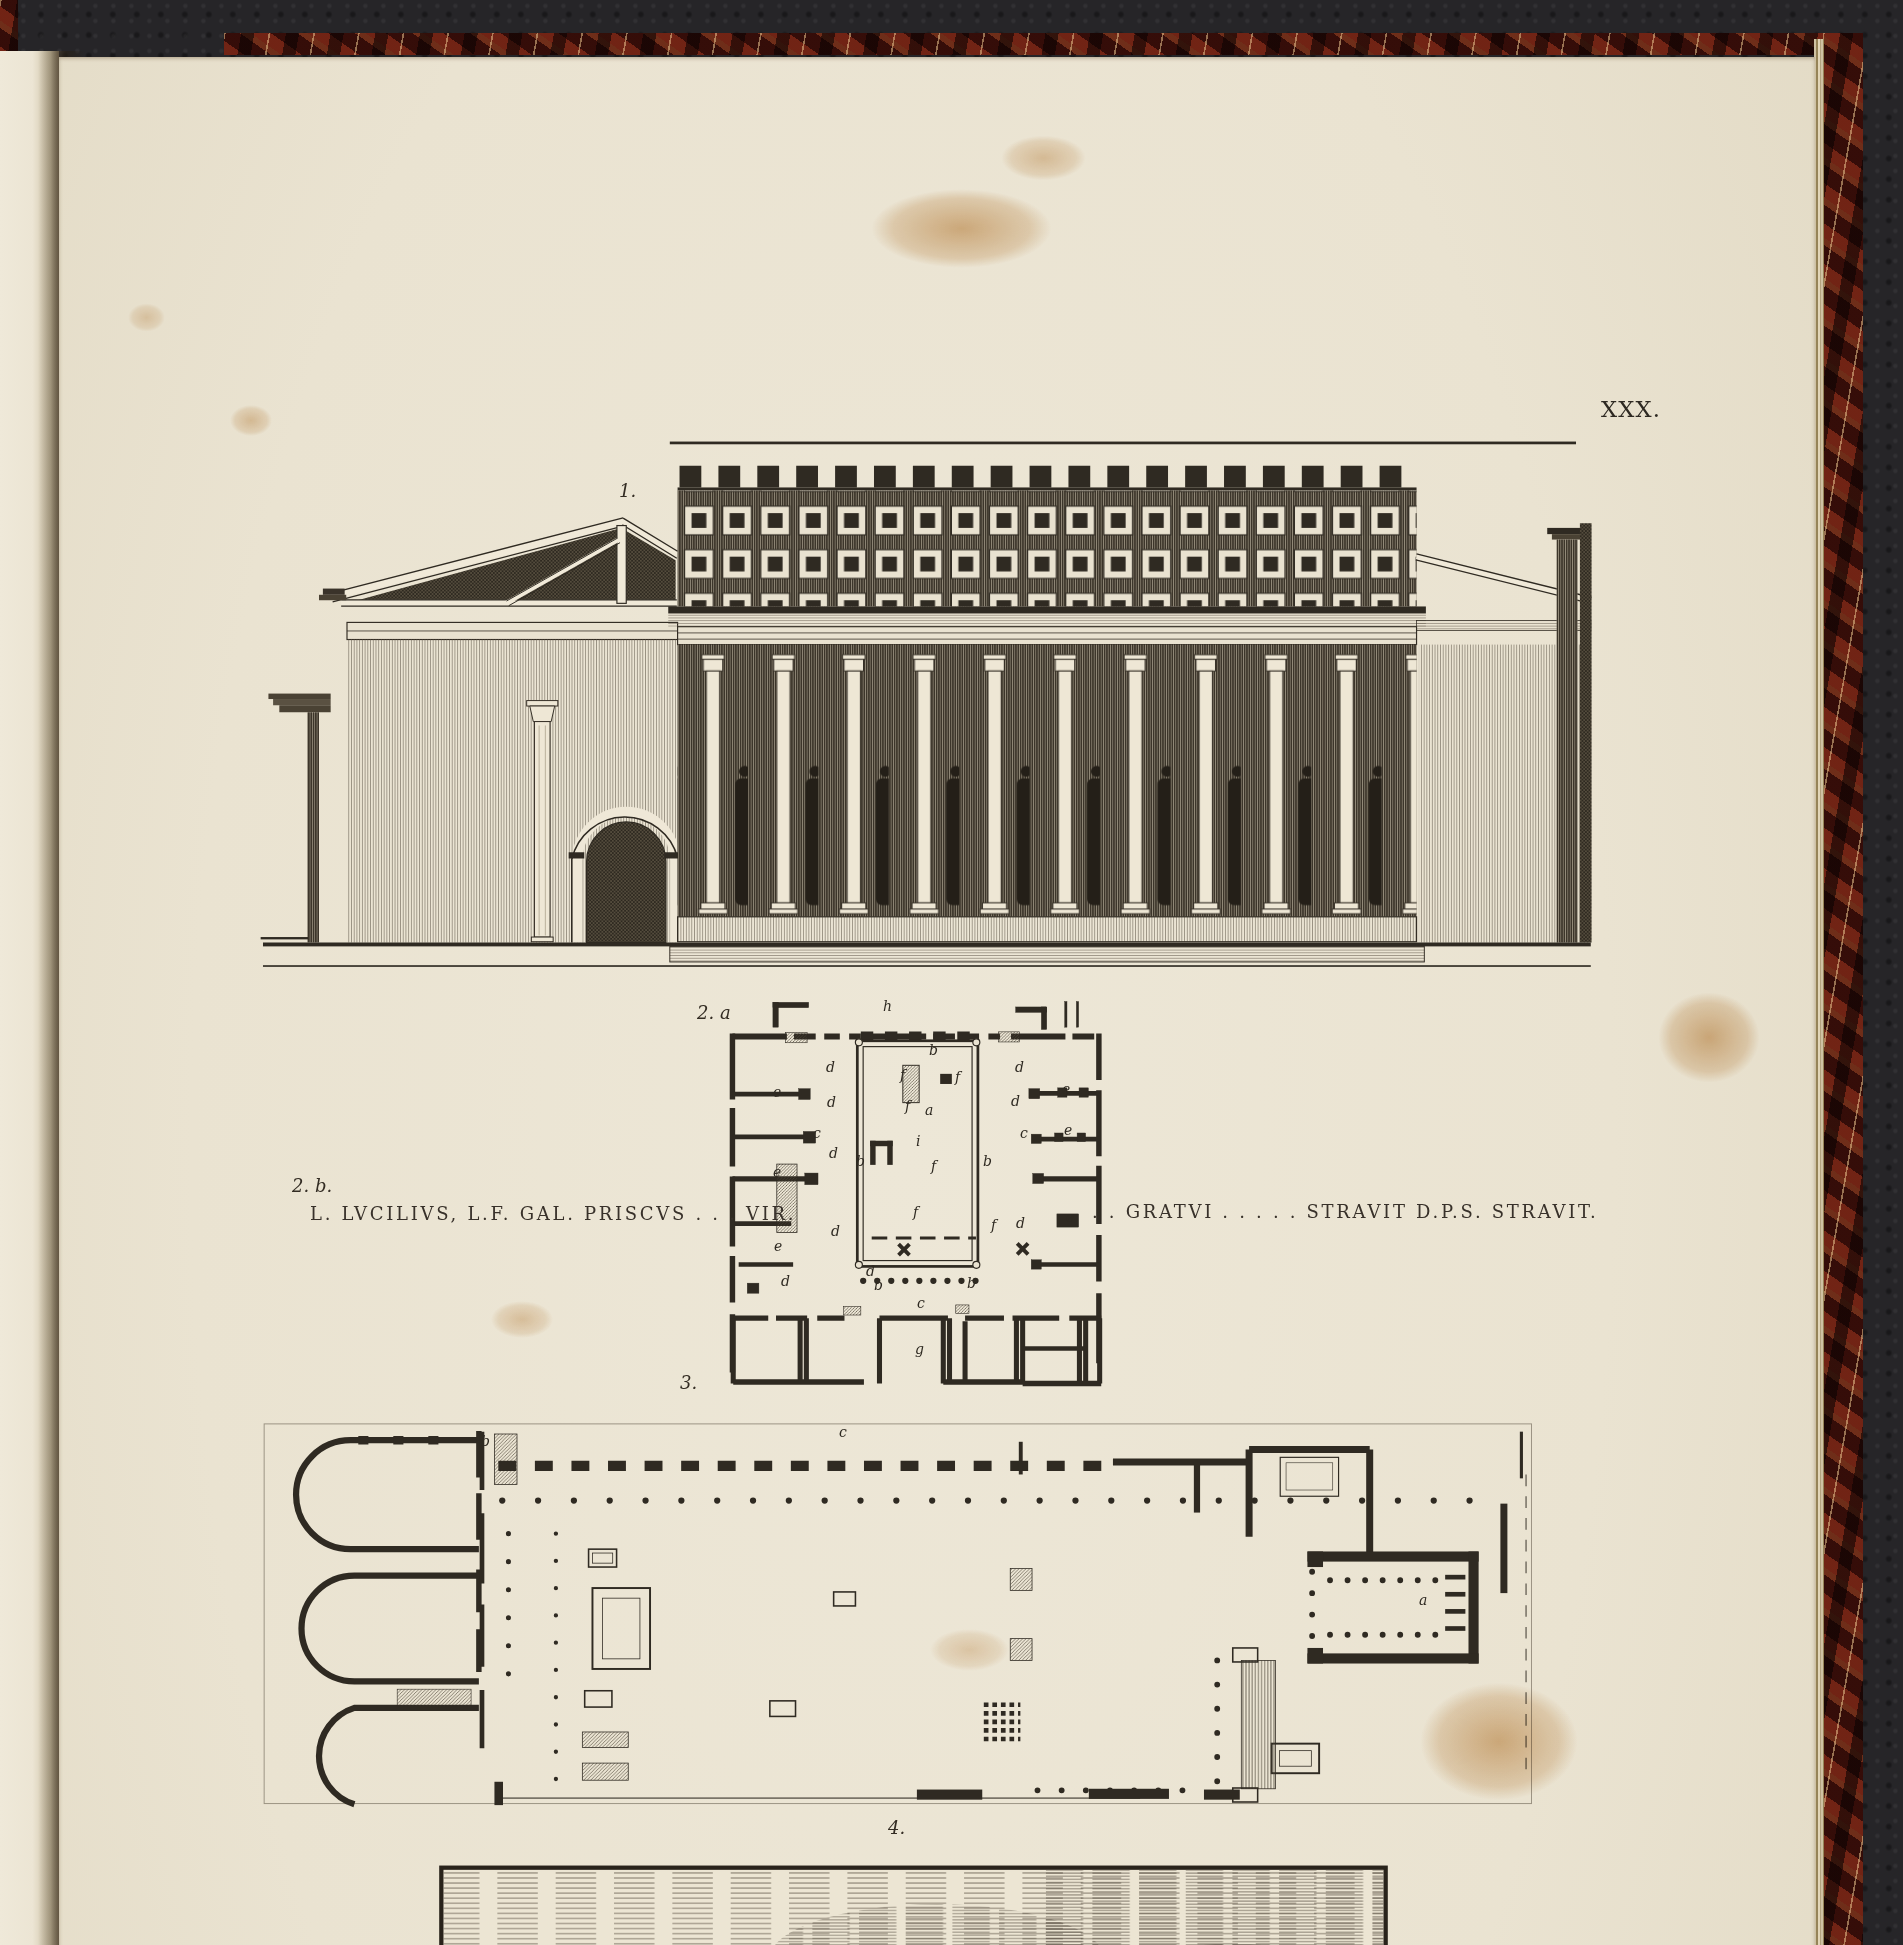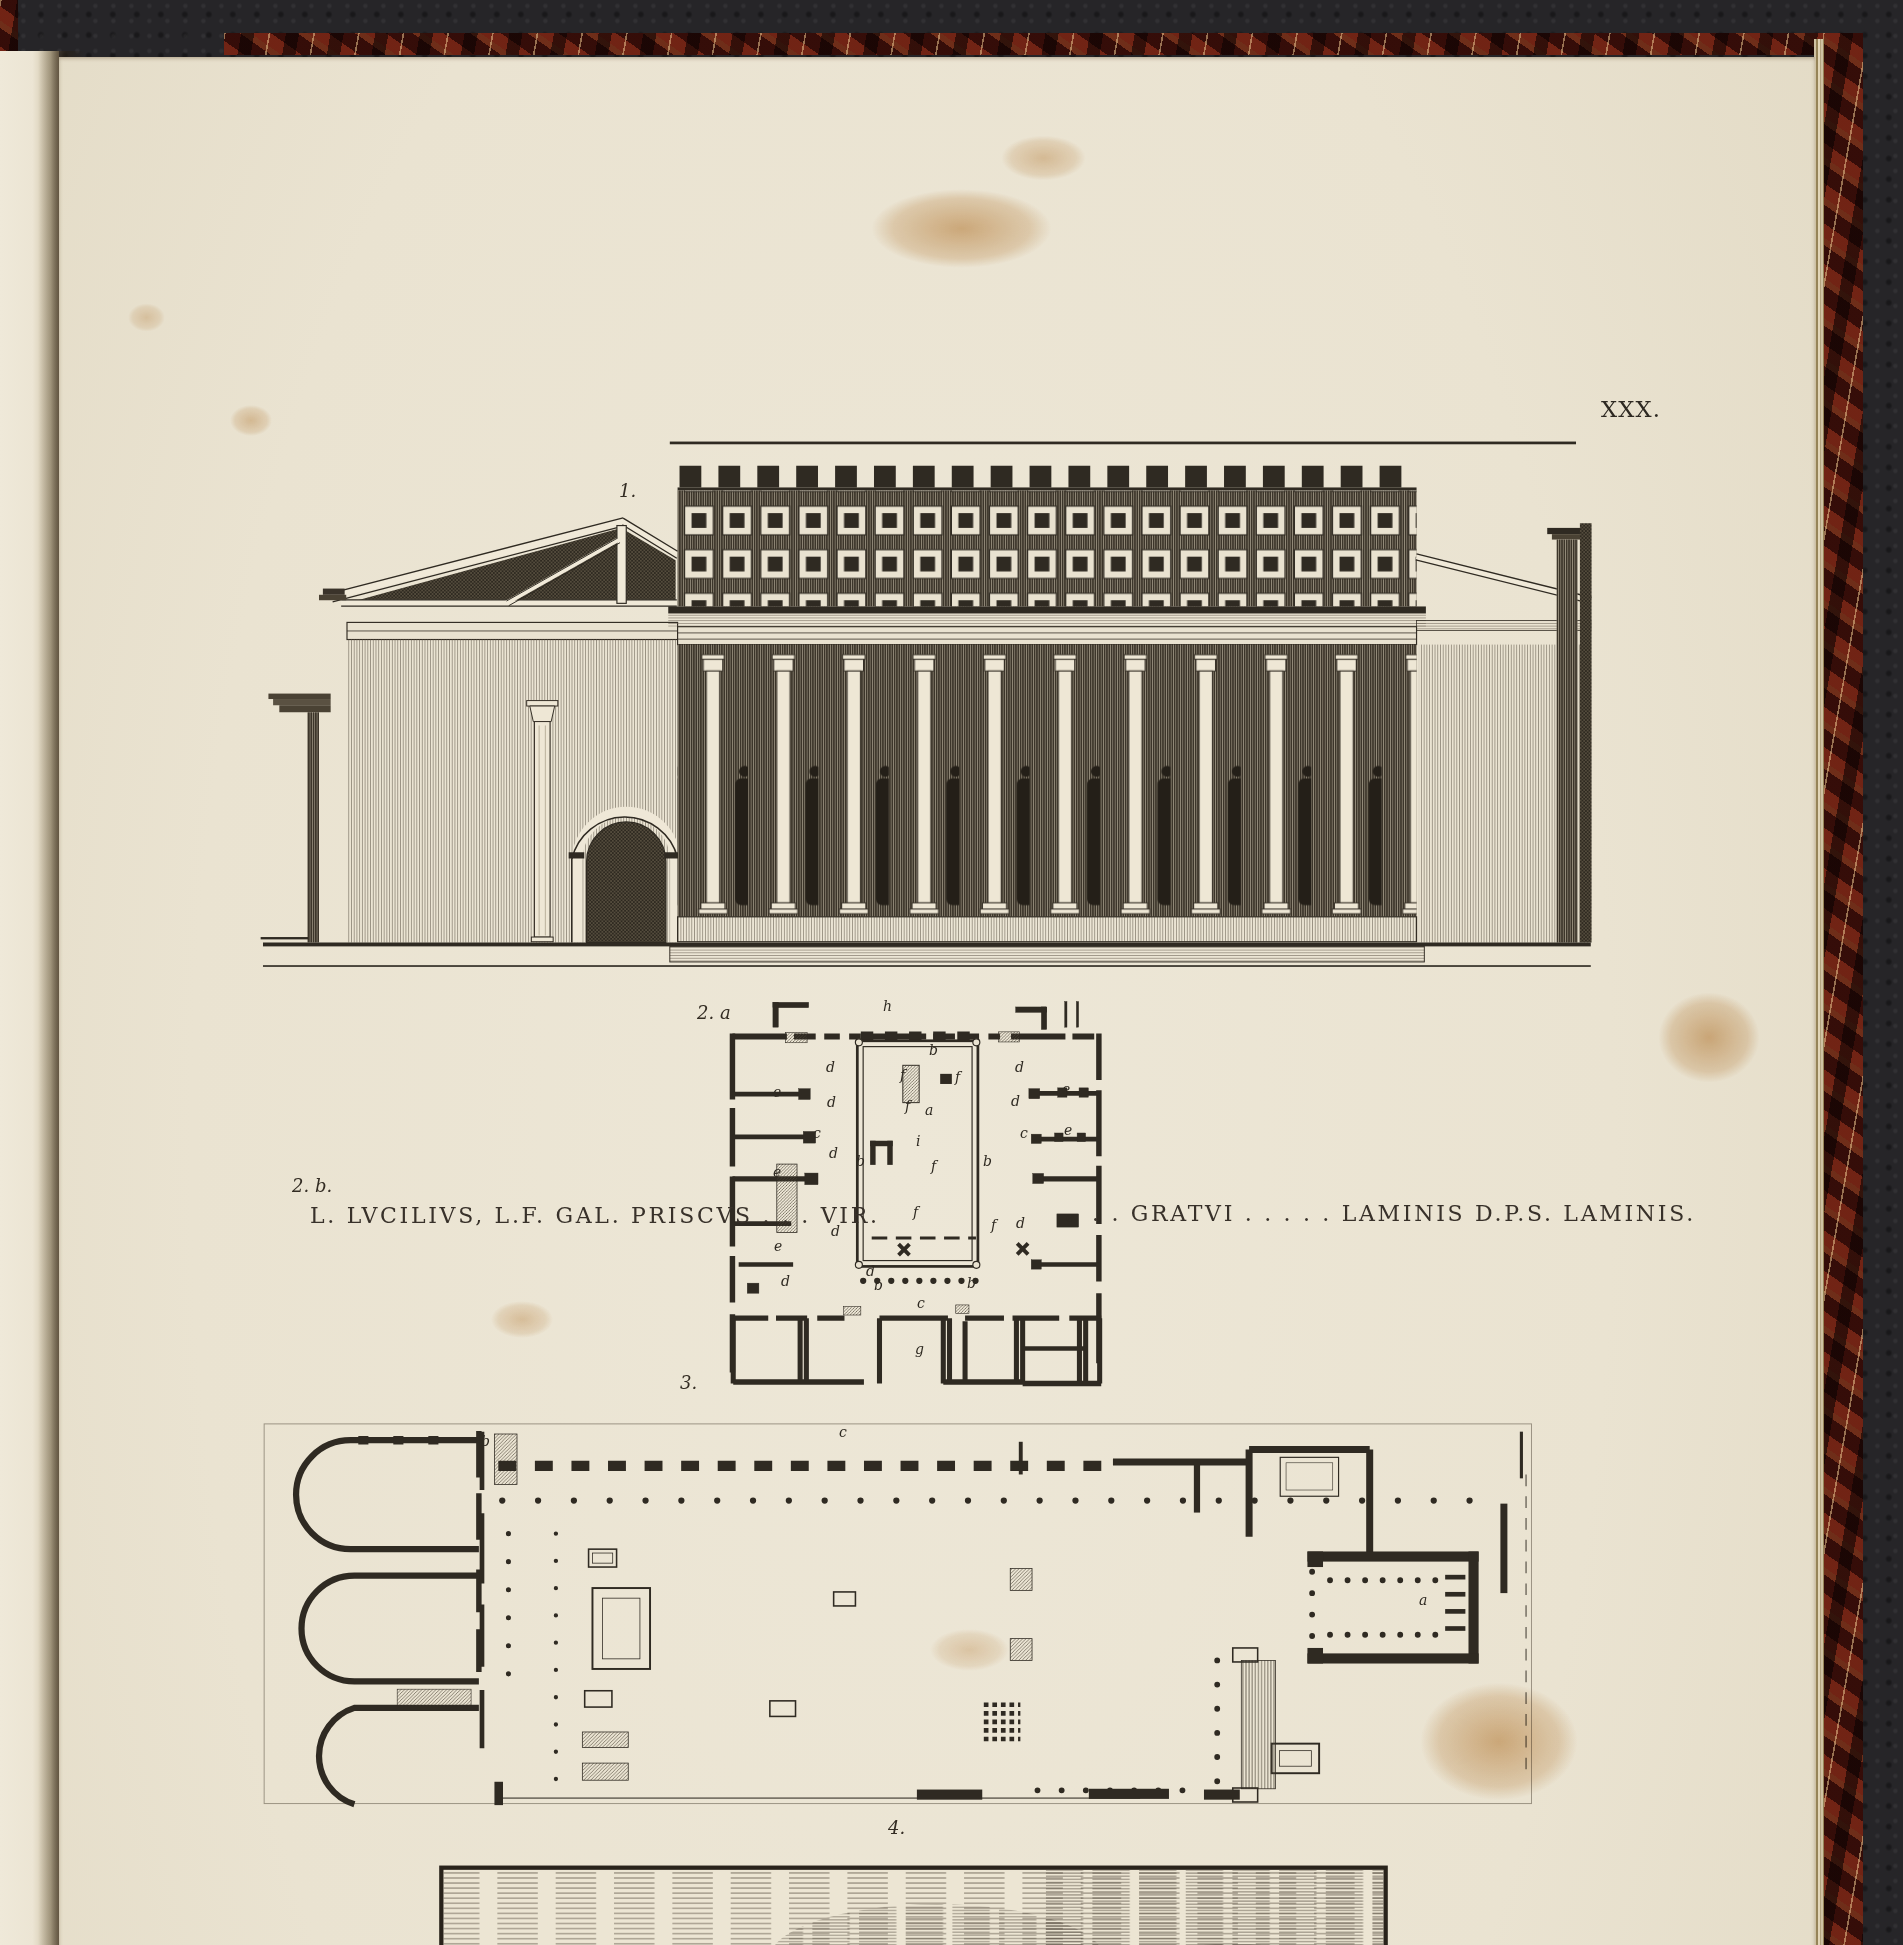--- a/index.html
+++ b/index.html
@@ -20,21 +20,21 @@
   .page-left{background:linear-gradient(90deg,#efe9d9 0%,#ece5d4 55%,#cdc1a4 86%,#8a7c63 100%);}
   .gutter{background:linear-gradient(90deg, rgba(70,58,42,0) 0%, rgba(66,54,38,.55) 45%, rgba(40,32,22,.65) 60%, rgba(70,58,42,0) 100%);}
   
   .page{background:radial-gradient(ellipse at 48% 38%, #ede7d7 0%, #eae3d1 55%, #e3dbc6 85%, #dcd3bc 100%);
         box-shadow:inset 0 1.6px 3.9px rgba(120,100,70,.45);}
   .page-edges{background:repeating-linear-gradient(90deg,#cfc2a3 0 1.9px,#968458 1.9px 3.5px,#e2d6b8 3.5px 5.8px,#b3a27e 5.8px 7px);}
   .stain{position:absolute;border-radius:50%;pointer-events:none;mix-blend-mode:multiply;
          background:radial-gradient(closest-side, rgba(193,132,58,.55), rgba(193,132,58,.25) 55%, rgba(193,132,58,0) 72%);}
   .plate-no{font-size:22.6px;letter-spacing:1.2px;color:#2e2922;font-weight:normal;}
   .figlabel{font-size:18px;color:#332c23;font-style:italic;}
-  .insc{font-size:22px;letter-spacing:2.7px;color:#38312a;white-space:nowrap;}
+  .insc{font-size:18px;letter-spacing:2.7px;color:#38312a;white-space:nowrap;}
   .pl{position:absolute;font-size:14px;font-style:italic;color:#2f2a22;line-height:1;}
   svg{display:block;}
   text{font-family:"DejaVu Serif", serif;}
 </style>
 </head>
 <body>
 
 <div class="abs leather" style="left:0;top:0;width:1904px;height:2935px;"></div>
 
 <div class="abs marble" style="left:224px;top:33px;width:1638px;height:22px;"></div>
@@ -261,21 +261,21 @@
     <span class="pl" style="left:54px;top:278px;">d</span>
     <span class="pl" style="left:139px;top:268px;">d</span>
     <span class="pl" style="left:147px;top:282px;">b</span>
     <span class="pl" style="left:240px;top:280px;">b</span>
     <span class="pl" style="left:190px;top:300px;">c</span>
     <span class="pl" style="left:188px;top:346px;">g</span>
   </div>
 
   <span class="abs figlabel" style="left:233px;top:1118px;">2. b.</span>
   <span class="abs insc" style="left:251px;top:1146px;">L. LVCILIVS, L.F. GAL. PRISCVS . . . VIR.</span>
-  <span class="abs insc" style="left:1033px;top:1144px;">. . GRATVI . . . . . LAMINIS D.P.S. LAMINIS.</span>
+  <span class="abs insc" style="left:1033px;top:1144px;">. . GRATVI . . . . . STRAVIT D.P.S. STRAVIT.</span>
 
   <span class="abs figlabel" style="left:621px;top:1315px;">3.</span>
   <div class="abs" style="left:202px;top:1363px;width:1276px;height:389px;">
     <svg width="1276" height="389" viewBox="0 0 3280 1000">
       <defs>
         <pattern id="f3d" patternUnits="userSpaceOnUse" width="9" height="9">
             <path d="M0 9L9 0" stroke="#4a4234" stroke-width="1.6"></path>
           </pattern>
         <pattern id="f3v" patternUnits="userSpaceOnUse" width="8" height="8">
             <path d="M4 0V8" stroke="#4a4234" stroke-width="1.8"></path>

